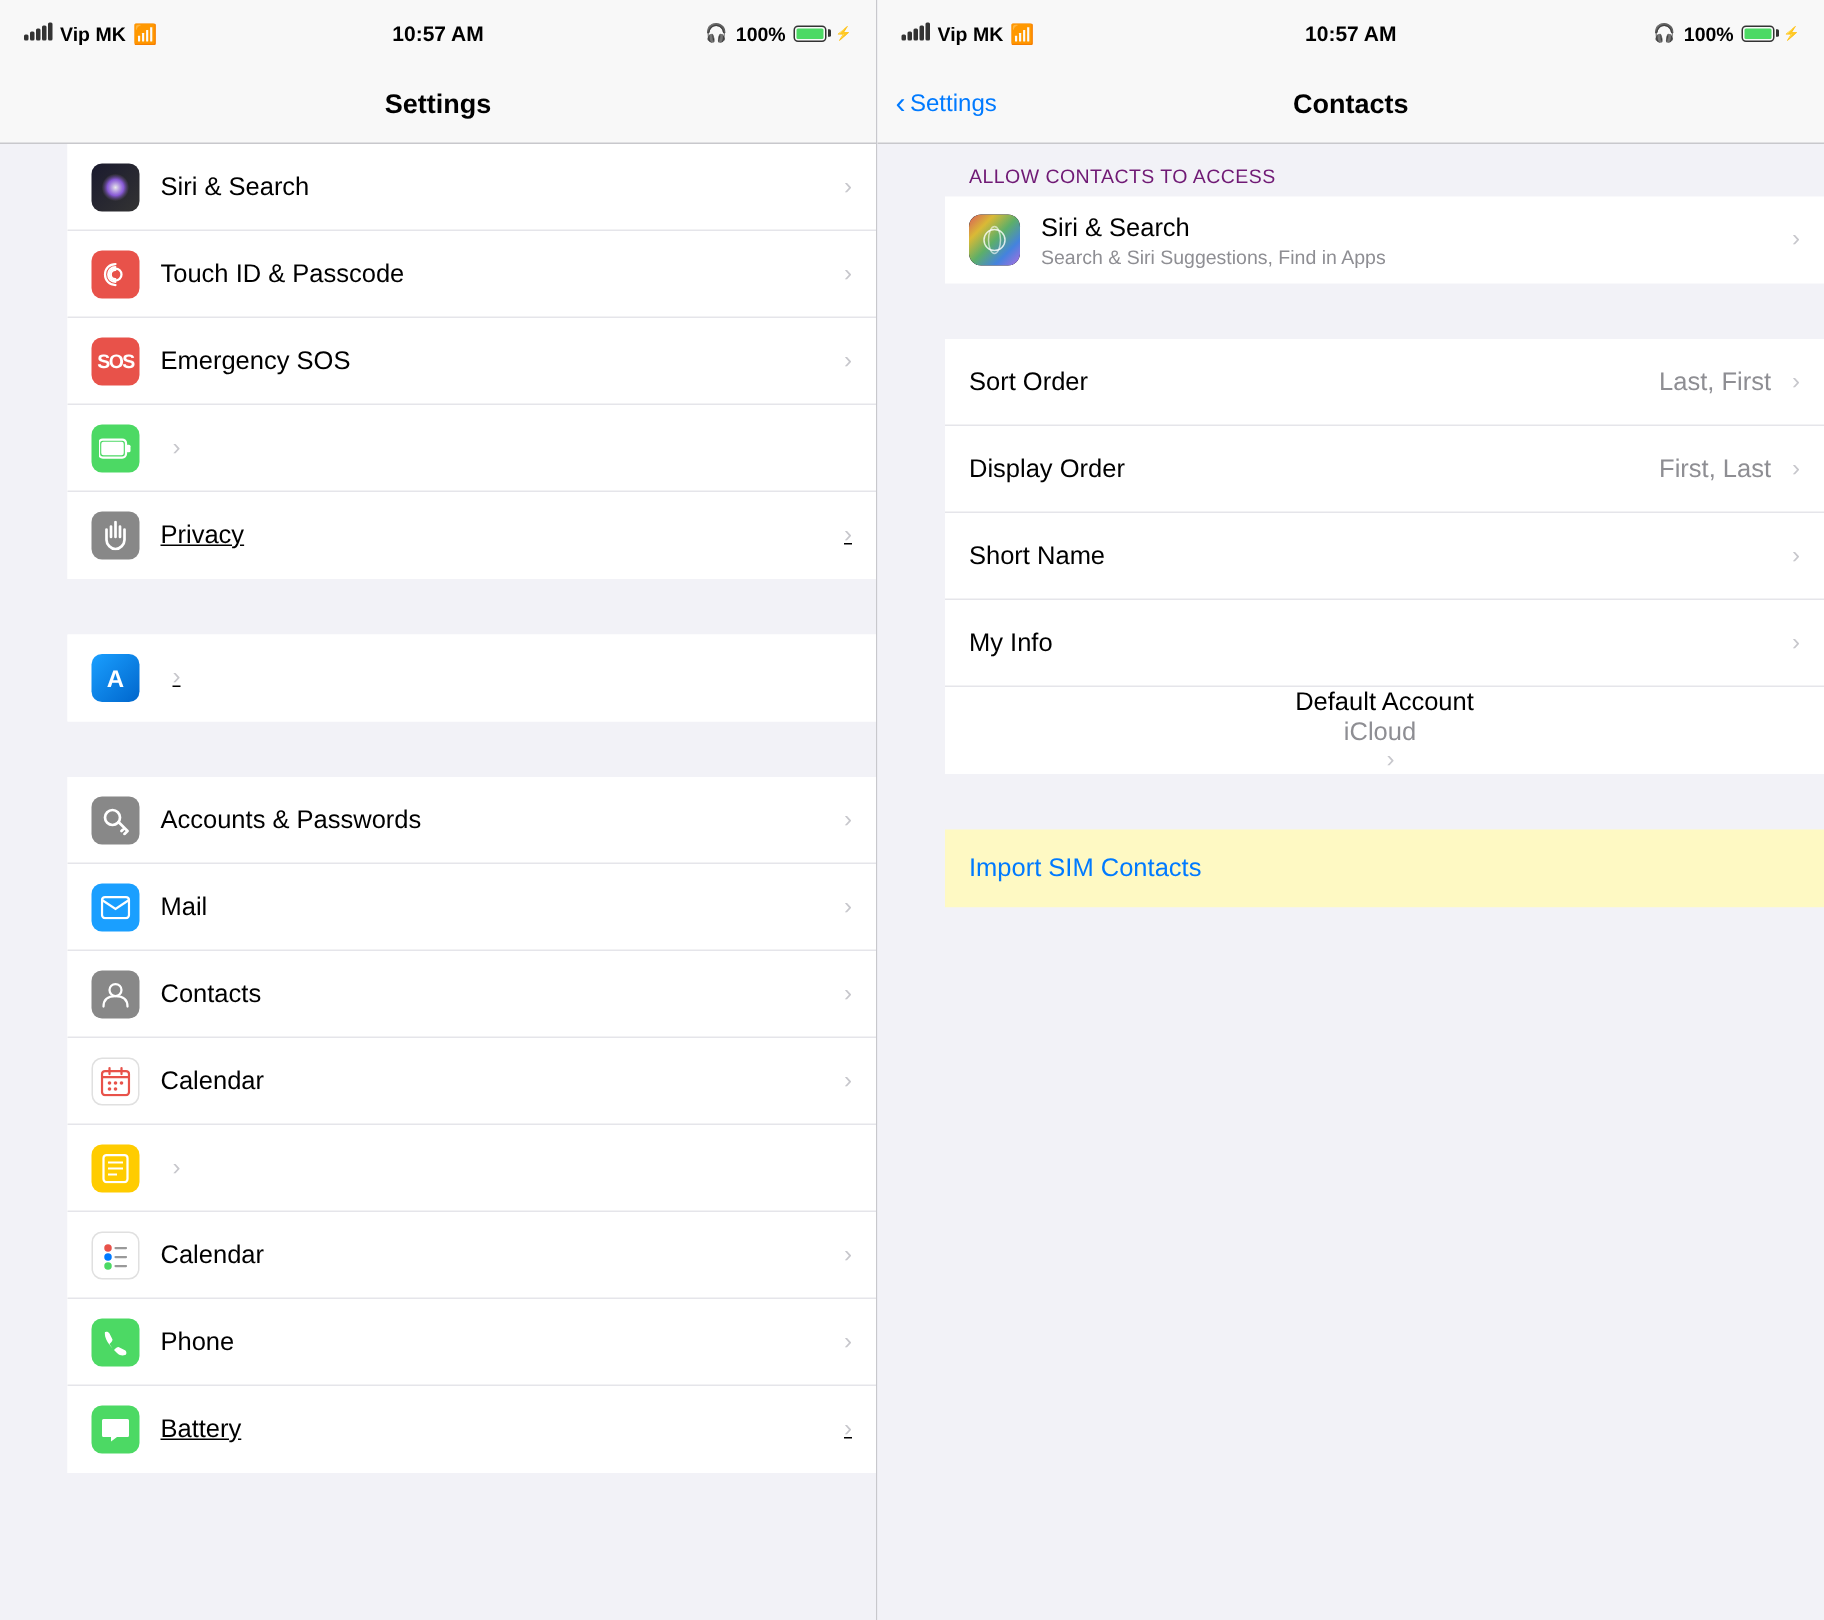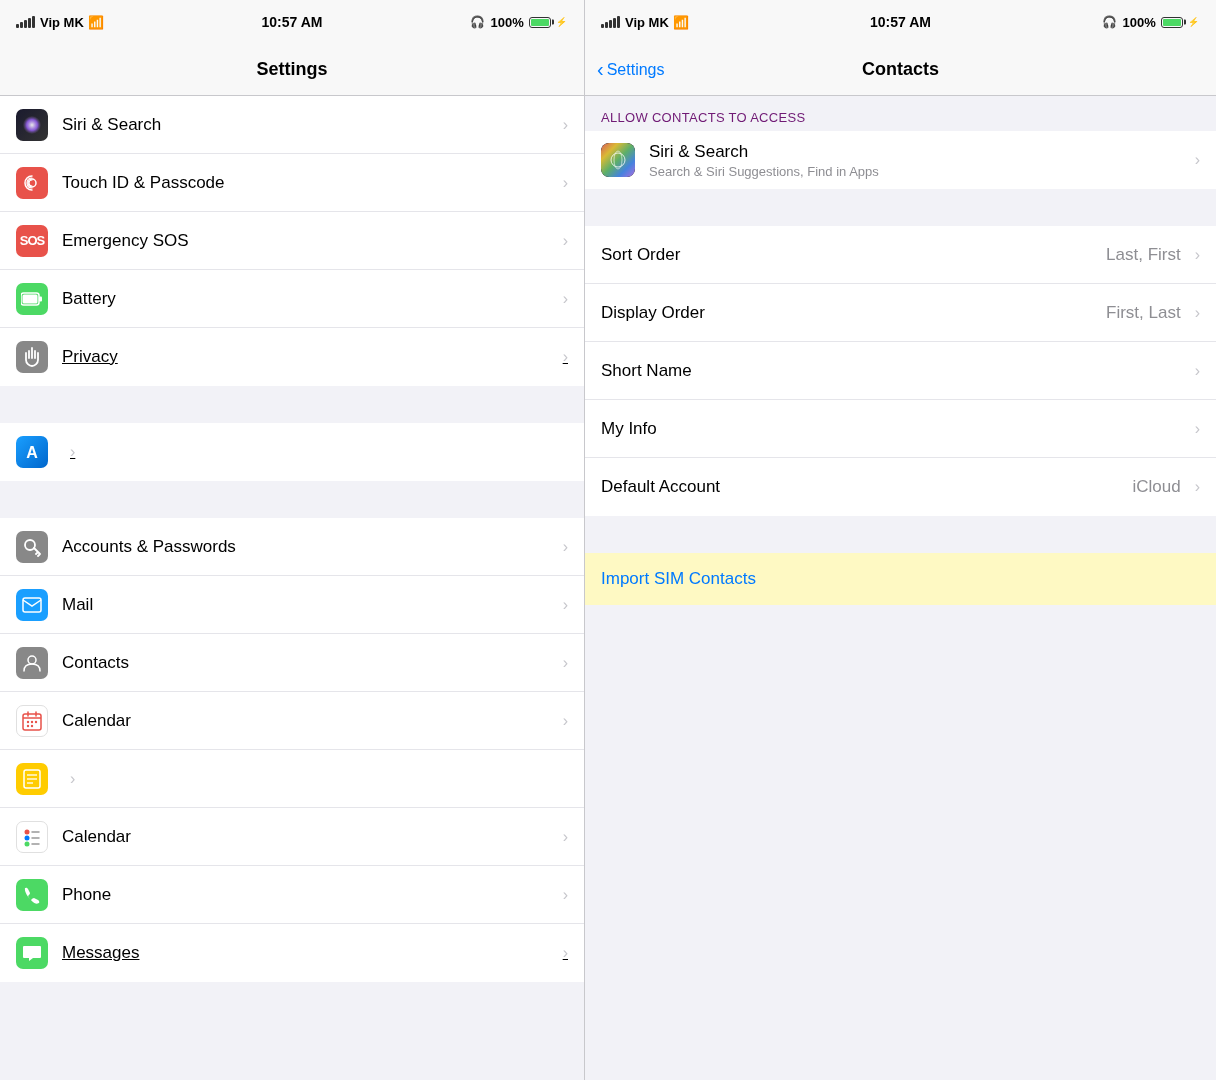--- a/index.html
+++ b/index.html
@@ -18,21 +18,21 @@
       height: 44px;
       background: #f8f8f8;
       display: flex;
       align-items: center;
       justify-content: space-between;
       padding: 0 16px;
       font-size: 13px;
       font-weight: 600;
       flex-shrink: 0;
     }
-    .status-bar .left { display: flex; align-items: center; gap: 5px; }
+    .status-bar .left { display: flex; gap: 5px; }
     .status-bar .center { position: absolute; left: 50%; transform: translateX(-50%); font-size: 14px; font-weight: 600; }
     .status-bar .right { display: flex; align-items: center; gap: 5px; margin-left: auto; }
     .battery-icon {
       display: inline-flex; align-items: center; gap: 0;
     }
     .battery-body {
       width: 22px; height: 11px; border: 1.5px solid #333; border-radius: 3px; position: relative;
       display: flex; align-items: center; padding: 1px;
     }
     .battery-body::after {
@@ -85,20 +85,21 @@
     .nav-bar .back-chevron {
       font-size: 20px;
       color: #007aff;
     }
 
     
     .settings-list {
       flex: 1;
       overflow-y: auto;
       background: #f2f2f7;
+      padding-left: 45px;
     }
     .section-group {
       background: #fff;
       margin-bottom: 2px;
     }
 
     .settings-item {
       display: flex;
       align-items: center;
       min-height: 58px;
@@ -316,21 +317,20 @@
       </div>
 
       <div class="settings-item">
         <div class="item-icon" style="background:#4cd964;">
           <svg width="22" height="14" viewBox="0 0 22 14">
             <rect x="0" y="1" width="18" height="12" rx="2.5" ry="2.5" fill="none" stroke="#fff" stroke-width="1.5"></rect>
             <rect x="18" y="4.5" width="3" height="5" rx="1" fill="#fff"></rect>
             <rect x="1.5" y="2.5" width="15" height="9" rx="1.5" fill="#fff"></rect>
           </svg>
         </div>
-        <span class="item-label">Battery</span>
         <span class="chevron">›</span>
       </div>
 
       <div class="settings-item" style="border-bottom:none;">
         <div class="item-icon" style="background:#888;">
           <svg width="18" height="20" viewBox="0 0 18 20">
             <path d="M9 1 L9 11 M6 4 L6 11 M3 6 L3 13 C3 16 6 19 9 19 C12 19 15 16 15 13 L15 6 M12 4 L12 11" fill="none" stroke="#fff" stroke-width="1.8" stroke-linecap="round"></path>
           </svg>
         </div>
         <span class="item-label">Privacy</span>
@@ -442,21 +442,21 @@
         <span class="item-label">Phone</span>
         <span class="chevron">›</span>
       </div>
 
       <div class="settings-item" style="border-bottom:none;">
         <div class="item-icon" style="background:#4cd964;">
           <svg width="20" height="18" viewBox="0 0 20 18">
             <path d="M2 2 L18 2 Q19 2 19 3 L19 13 Q19 14 18 14 L11 14 L7 17 L7 14 L2 14 Q1 14 1 13 L1 3 Q1 2 2 2Z" fill="#fff"></path>
           </svg>
         </div>
-        <span class="item-label">Messages</span>
+        <span class="item-label">Battery</span>
         <span class="chevron">›</span>
       </div>
     </div>
 
   </div>
 </div>
 
 <div class="panel right-panel panel-wrapper">
 
   <div class="status-bar">
@@ -539,21 +539,21 @@
         <span class="chevron">›</span>
       </div>
 
       <div class="contacts-item">
         <div class="item-main">
           <div class="item-title">My Info</div>
         </div>
         <span class="chevron">›</span>
       </div>
 
-      <div class="contacts-item" style="border-bottom:none;">
+      <div class="contacts-item" style="border-bottom:none;flex-direction:column;">
         <div class="item-main">
           <div class="item-title">Default Account</div>
         </div>
         <span class="item-value">iCloud</span>
         <span class="chevron">›</span>
       </div>
     </div>
 
     <div class="spacer-section"></div>
 

